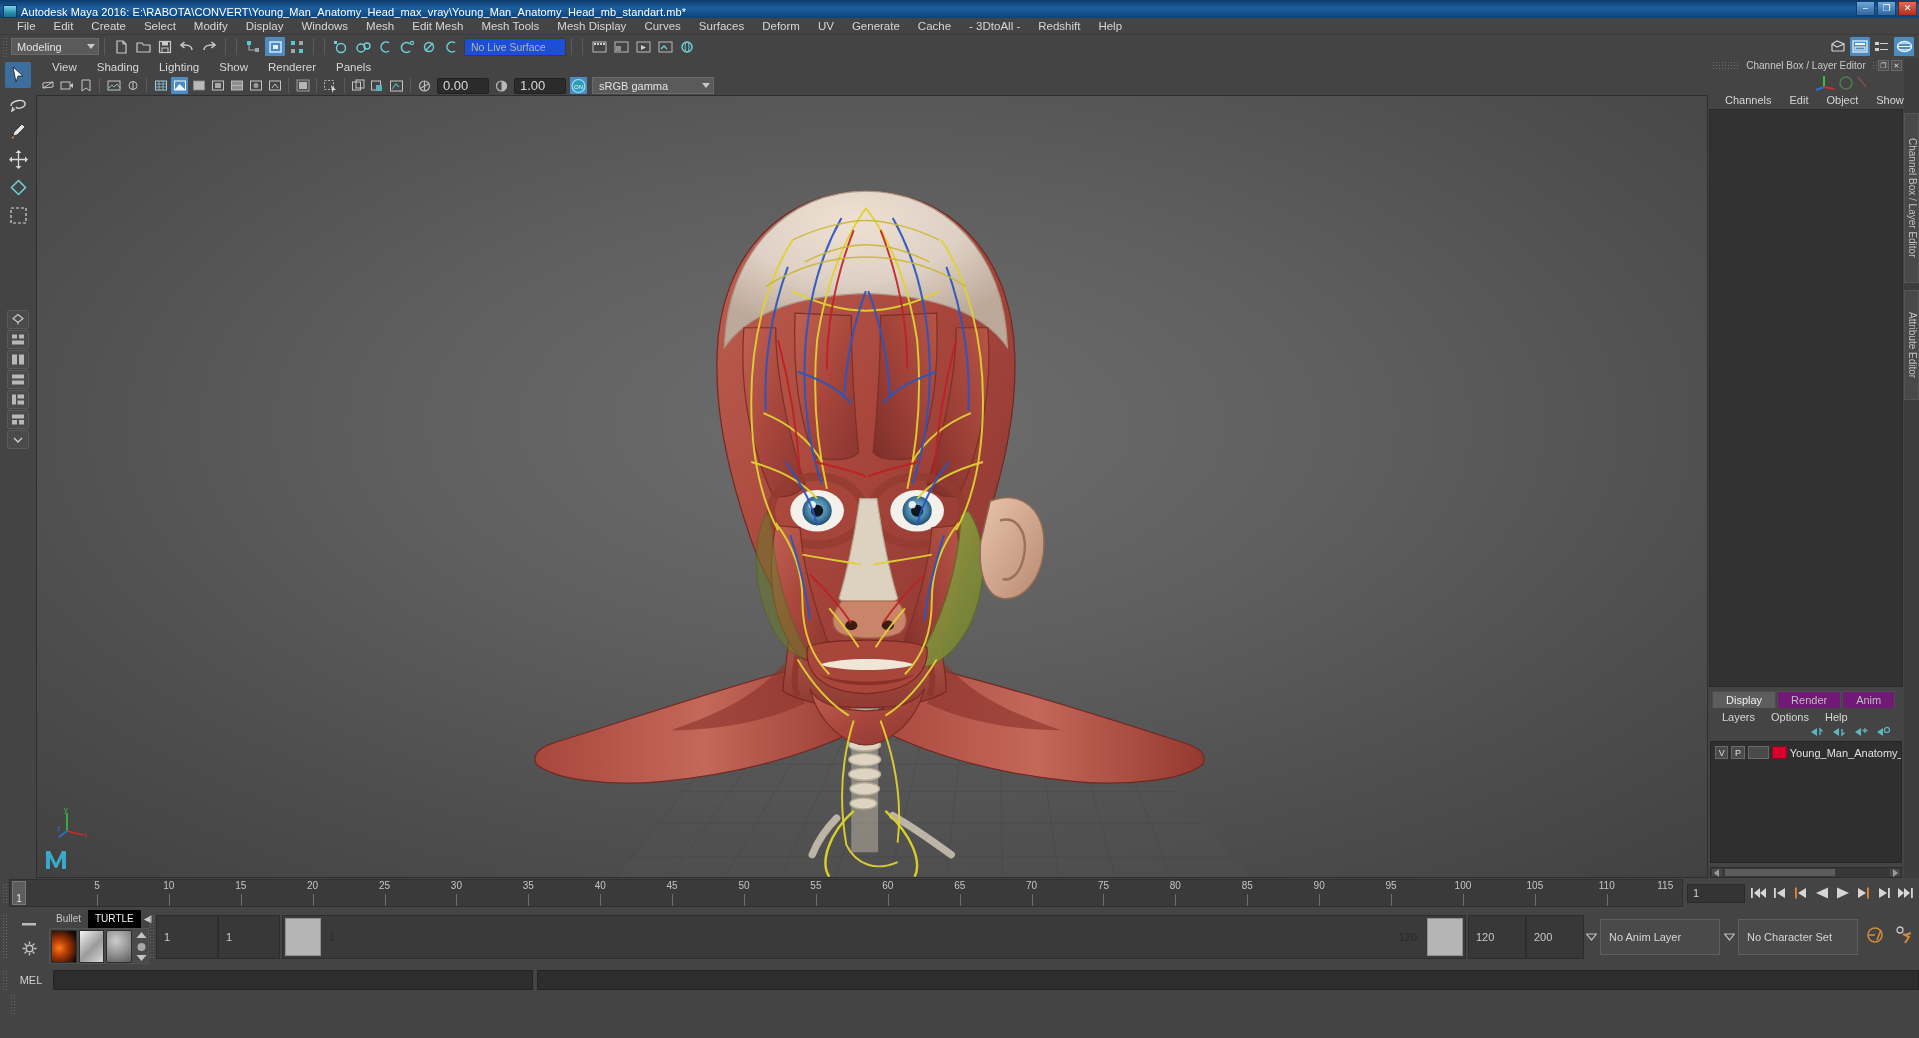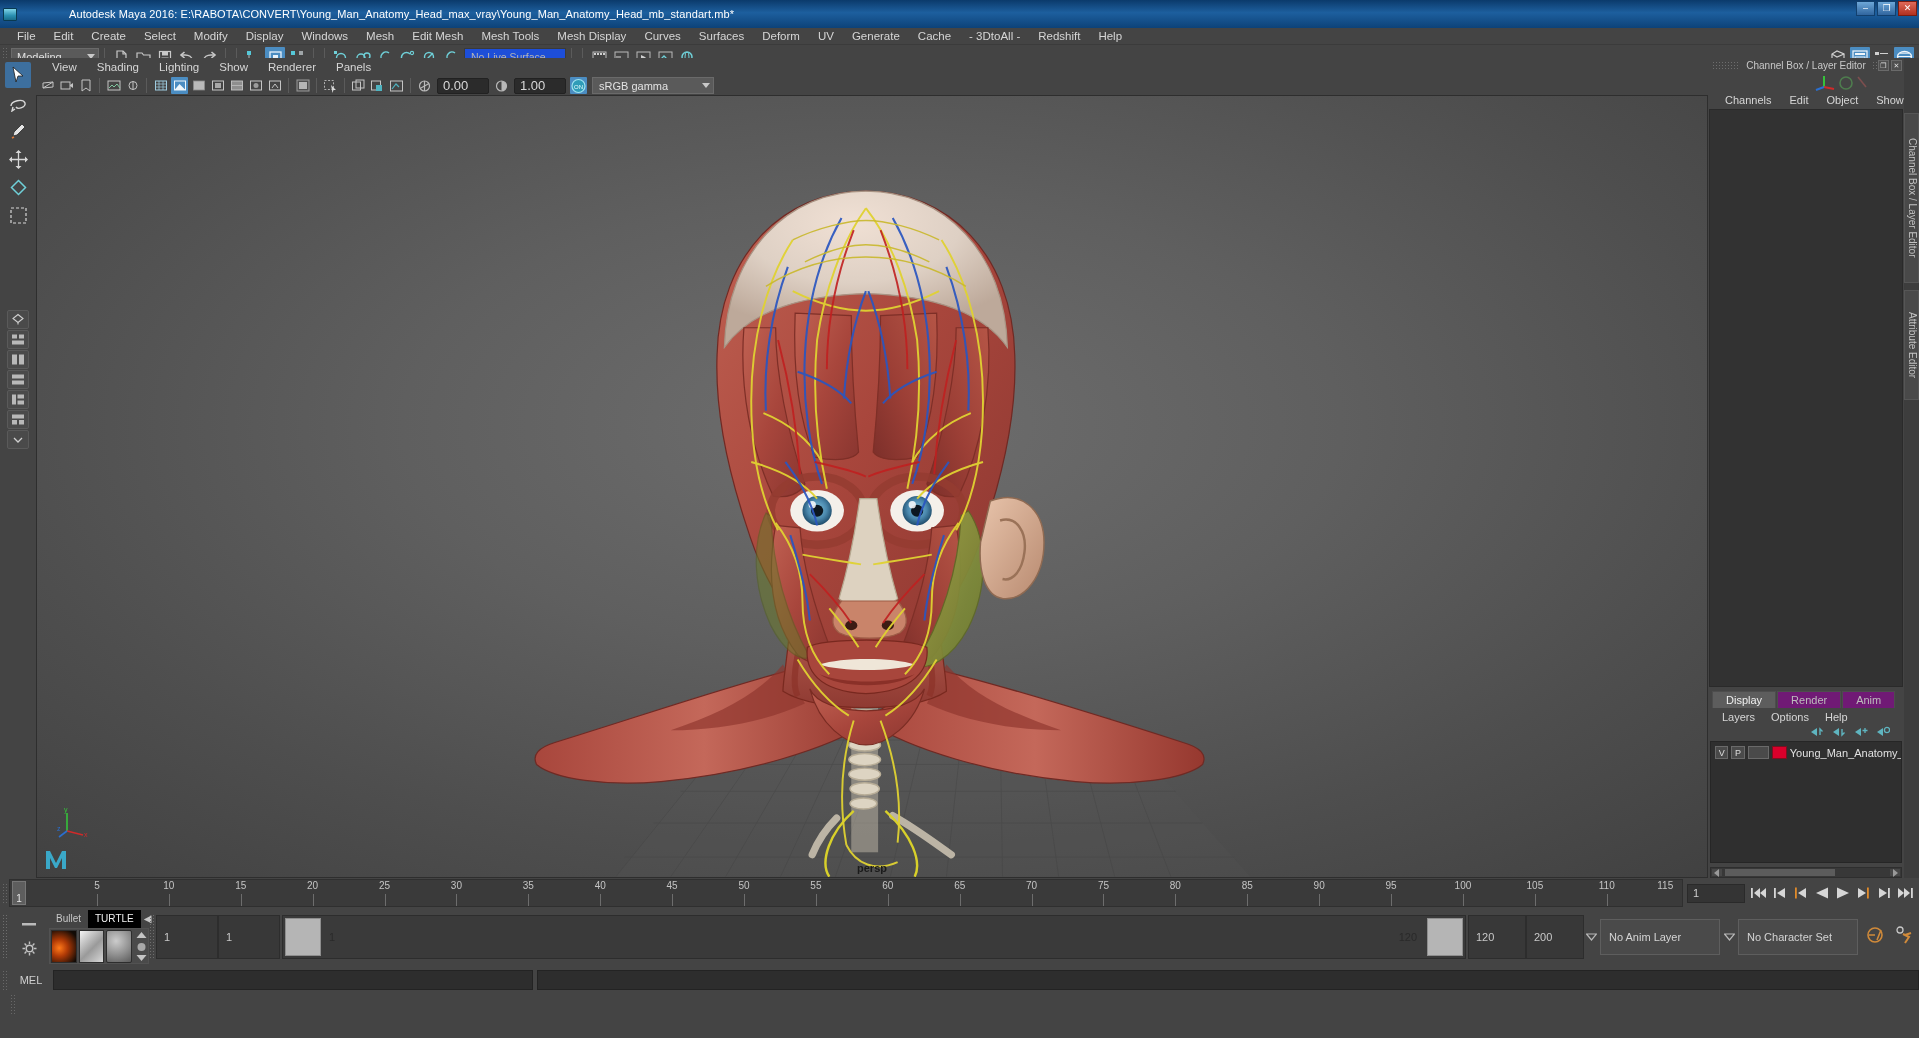--- a/index.html
+++ b/index.html
@@ -7,26 +7,25 @@
     width: 1919px; height: 1038px;
     background: #444444;
     font-family: "Liberation Sans", sans-serif;
     overflow: hidden;
     color: #d0d0d0;
   }
   body { position: relative; }
 
   
   .titlebar {
-    height: 28px; width: 100%;
+    height: 18px; width: 100%;
     background: linear-gradient(to bottom, #0b3a6b 0%, #1d5f9e 45%, #0d4278 100%);
-    display: flex; align-items: center;
+    display: flex; align-items: flex-end;
     font-size: 11px; color: #ffffff;
     position: relative;
-    gap: 48px;
   }
   .titlebar .ticon {
     width: 14px; height: 13px; margin: 0 4px 0 3px;
     background: linear-gradient(to bottom,#7fd4e8 0%, #2a8fb0 60%, #1a6d8a 100%);
     border: 1px solid #0a3a50; border-radius: 1px;
     flex: 0 0 auto;
   }
   .titlebar .ttext { white-space: nowrap; overflow: hidden; letter-spacing: 0.1px; }
   .winbtns { position: absolute; right: 2px; top: 1px; display: flex; gap: 2px; }
   .winbtn {
@@ -904,21 +903,20 @@
           </g>
 
           <g fill="none" stroke="#c9b82c" stroke-width="1.2" opacity="0.9">
             <path d="M600 118 C620 108 646 102 660 102 C676 102 700 108 720 118"></path>
             <path d="M610 136 C630 126 646 122 660 122 C676 122 692 126 712 136"></path>
             <path d="M578 156 C604 140 632 132 660 132 C690 132 716 140 742 156"></path>
           </g>
         </g>
       </svg>
 
-      <div class="persp-label">persp</div>
 
       <div class="axisgiz">
         <svg width="34" height="34" viewBox="0 0 34 34">
           <line x1="10" y1="26" x2="10" y2="8" stroke="#35c23a" stroke-width="1.6"></line>
           <line x1="10" y1="26" x2="26" y2="30" stroke="#d02a2a" stroke-width="1.6"></line>
           <line x1="10" y1="26" x2="2" y2="32" stroke="#2a6fd0" stroke-width="1.6"></line>
           <text x="7" y="7" font-size="7" fill="#35c23a" font-family="Liberation Sans">y</text>
           <text x="27" y="32" font-size="7" fill="#d02a2a" font-family="Liberation Sans">x</text>
           <text x="0" y="26" font-size="7" fill="#2a6fd0" font-family="Liberation Sans">z</text>
         </svg>

